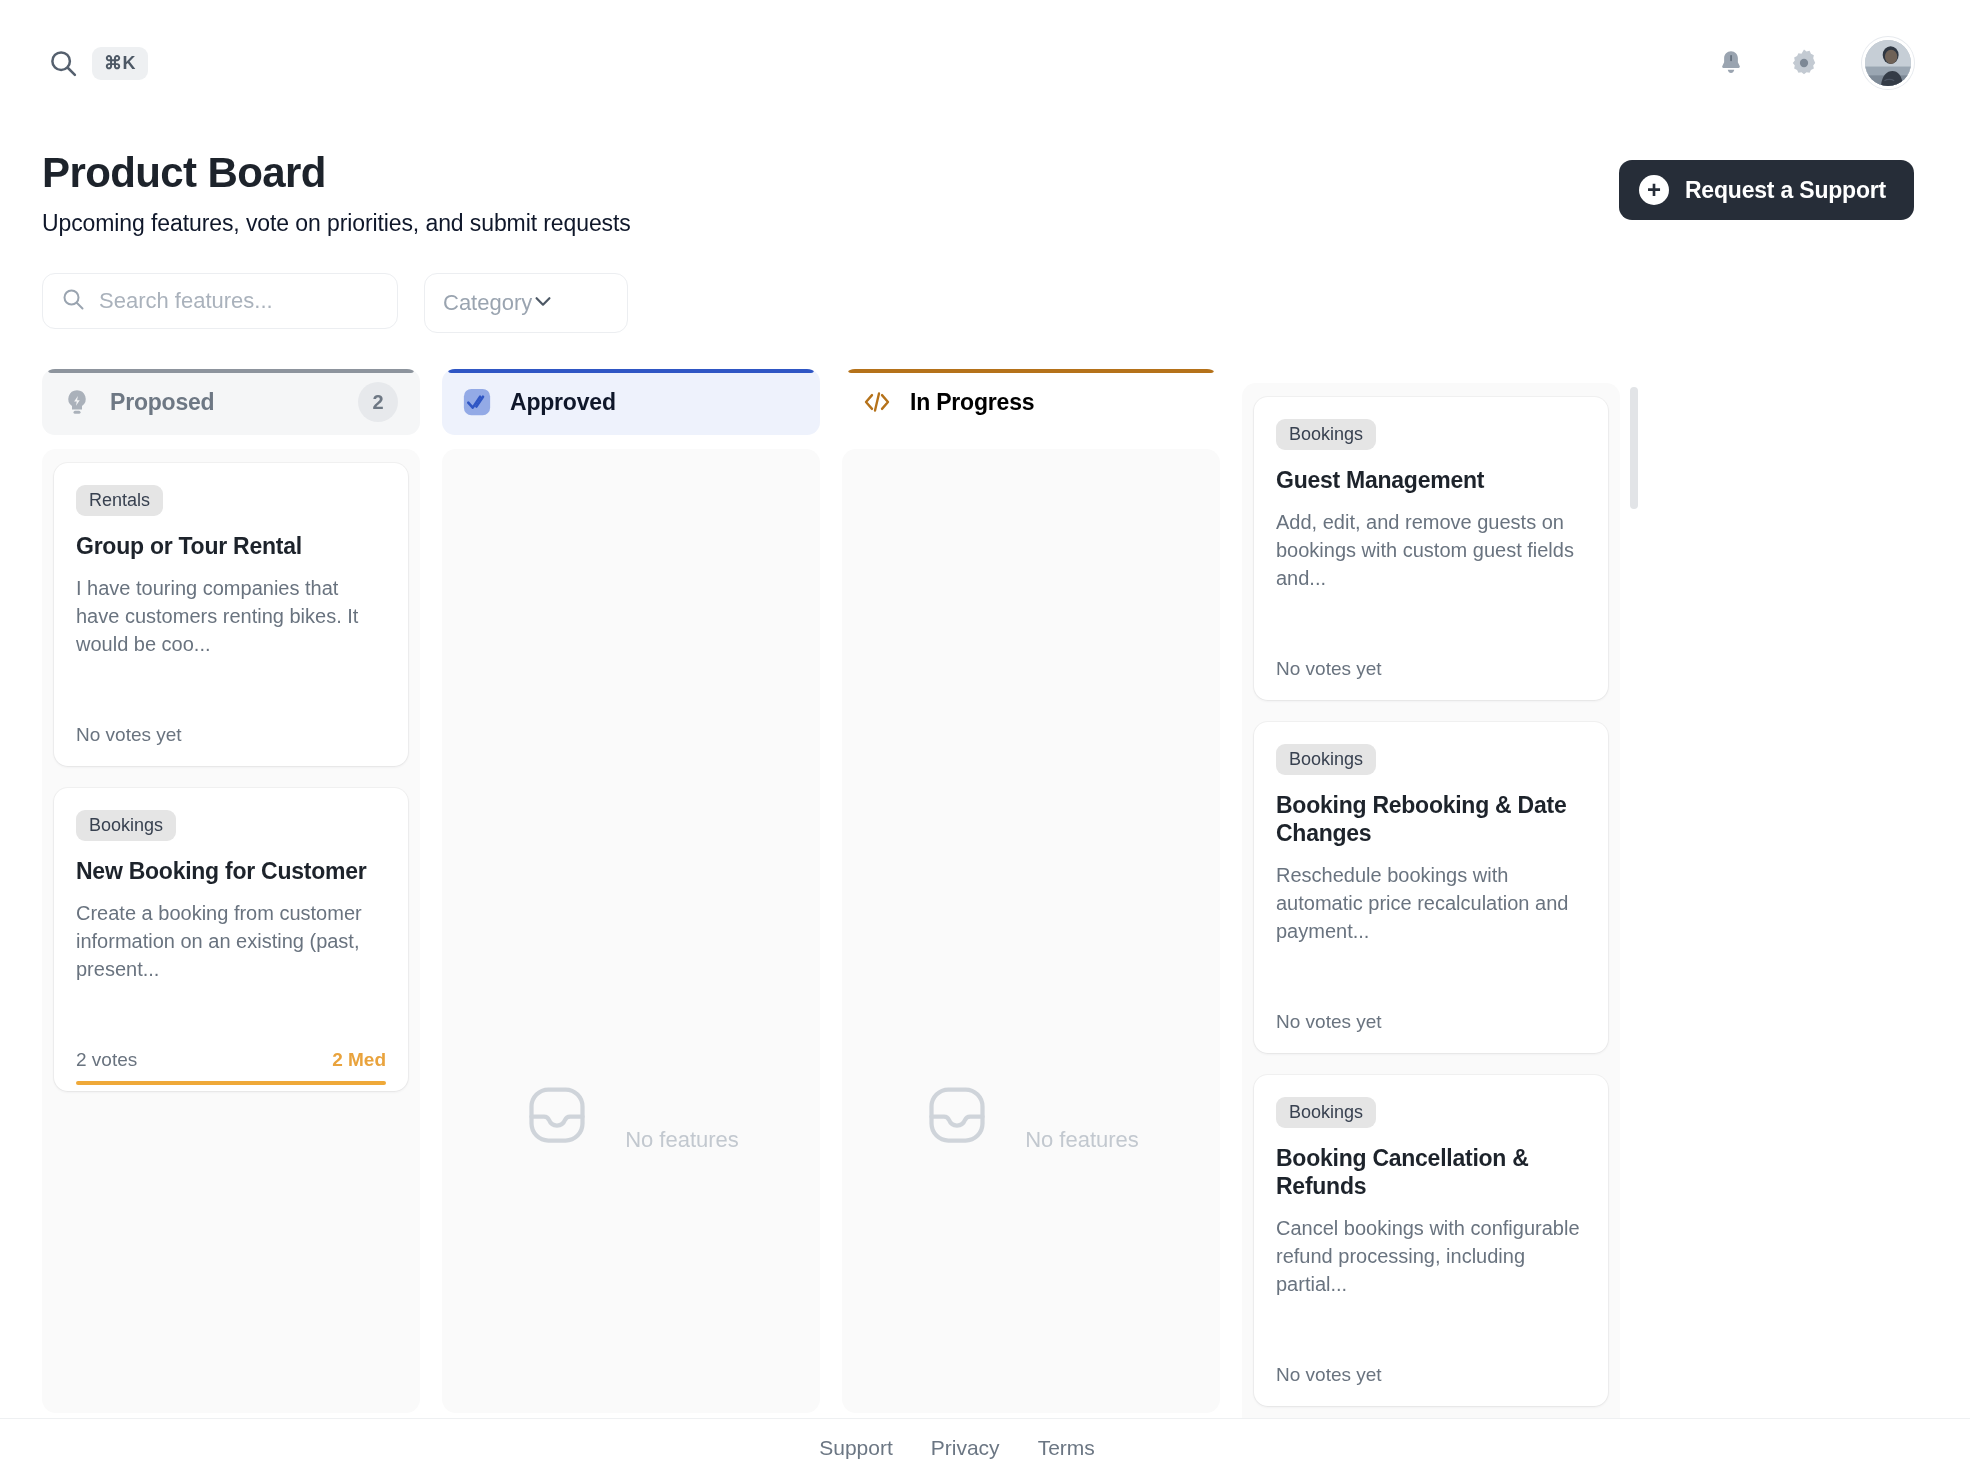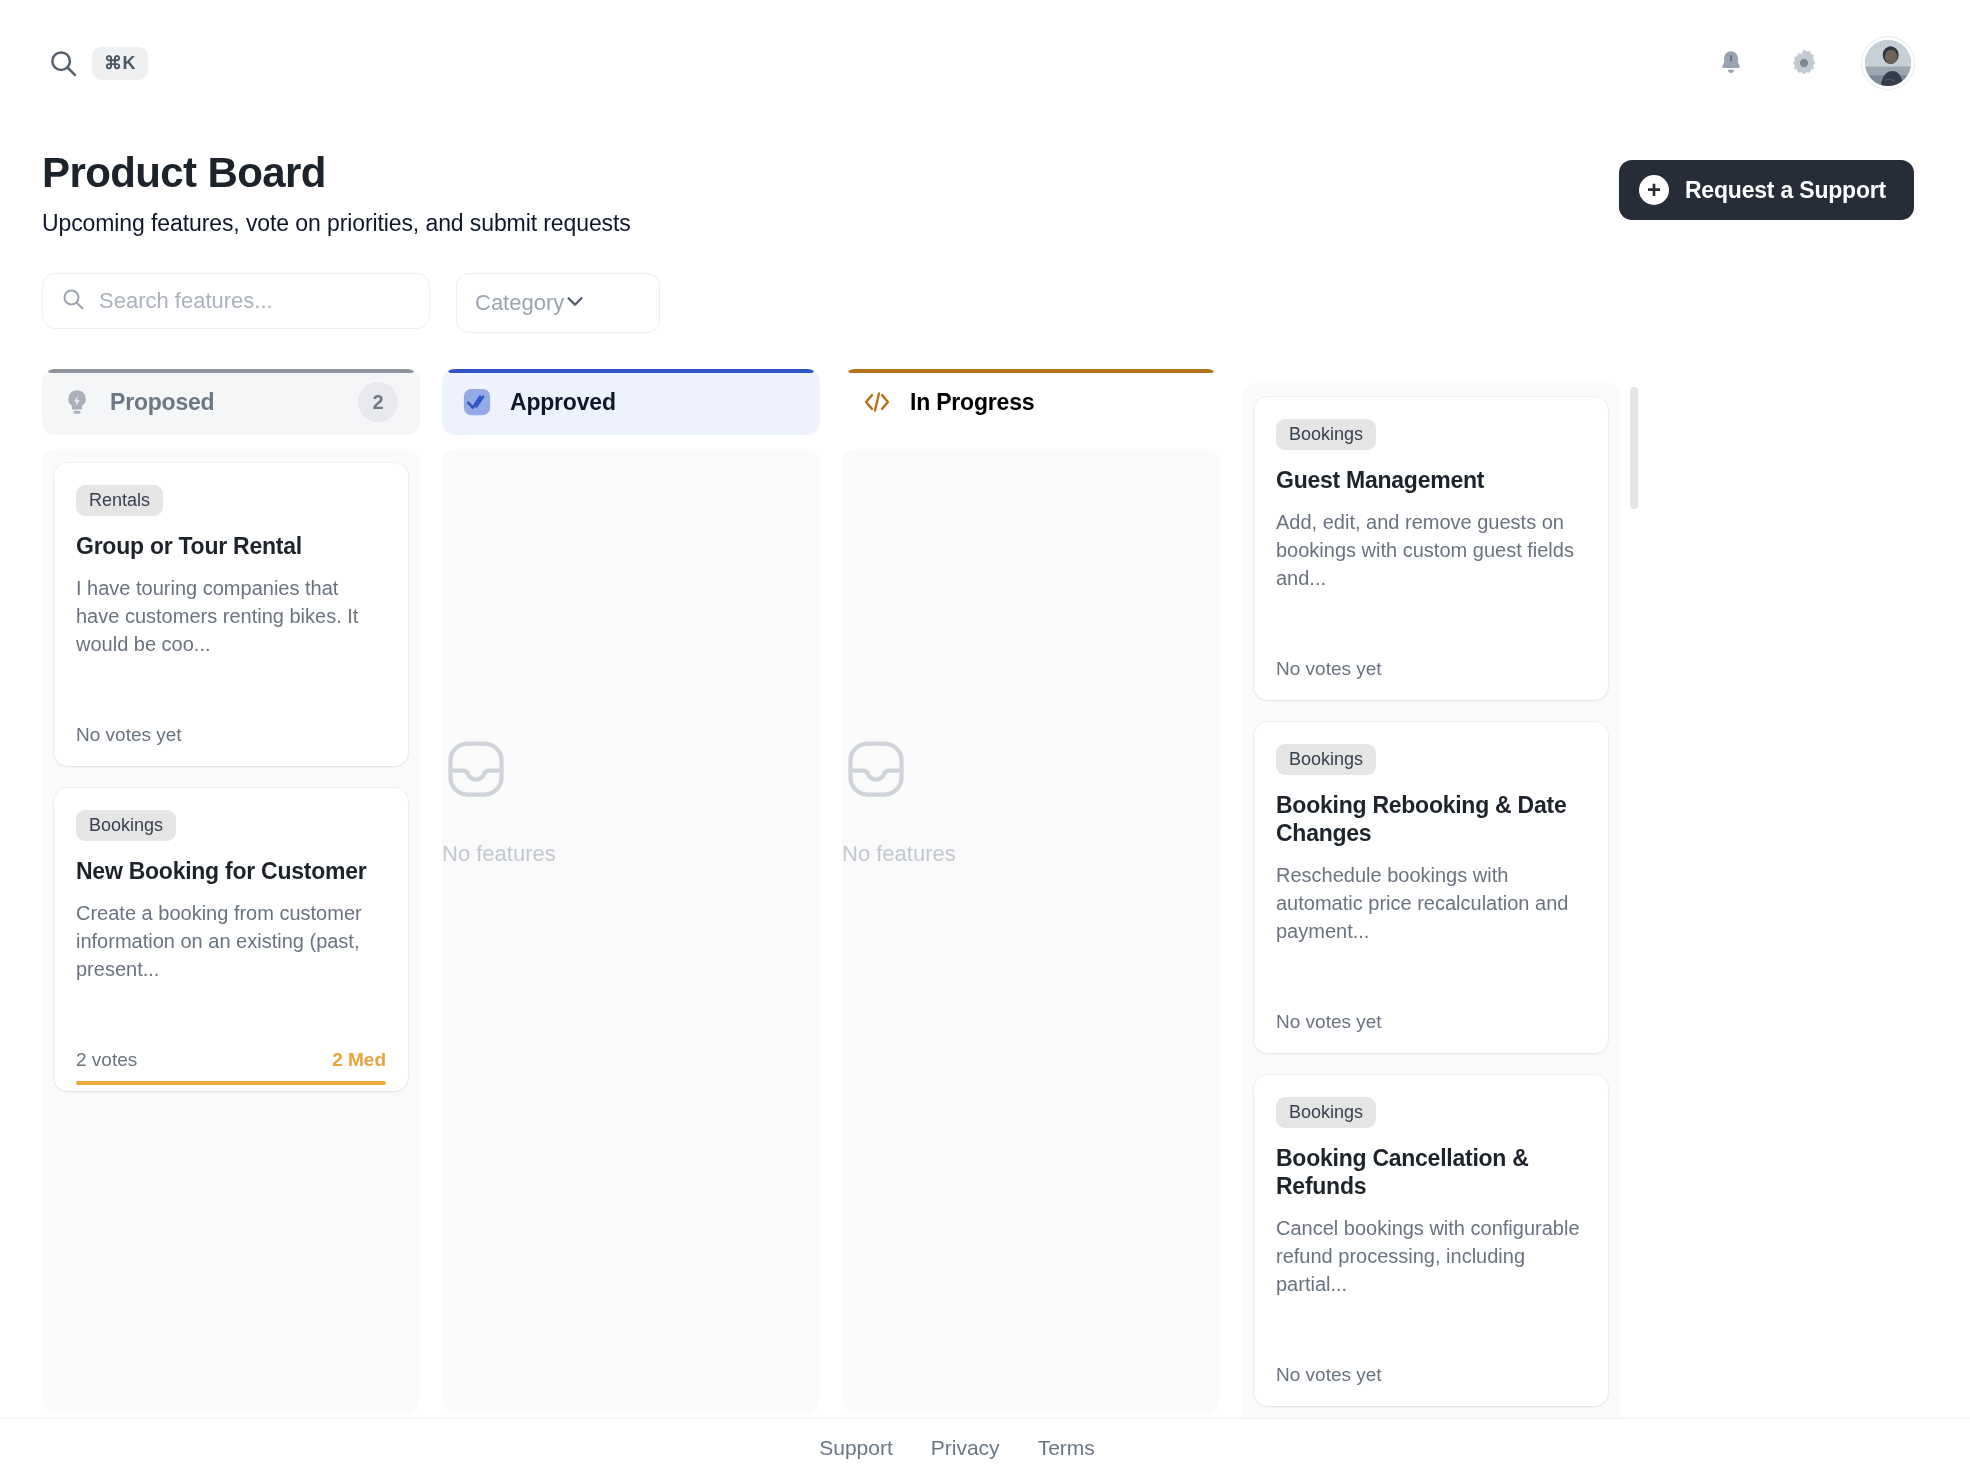--- a/index.html
+++ b/index.html
@@ -98,21 +98,21 @@
     flex: 0 0 auto;
   }
 
   
   .filters {
     display: flex;
     gap: 26px;
     padding: 36px 42px 0 42px;
   }
   .search-box {
-    width: 388px;
+    width: 356px;
     height: 56px;
     border: 1.5px solid #eceef1;
     border-radius: 13px;
     display: flex;
     align-items: center;
     gap: 14px;
     padding: 0 18px;
     background: #fff;
   }
   .search-box svg { width: 24px; height: 24px; color: #9aa4b0; flex: 0 0 auto; }
@@ -244,22 +244,21 @@
     left: 22px; right: 22px; bottom: 6px;
     height: 4px; border-radius: 3px;
     background: #efa939;
   }
 
   
   .empty {
     position: absolute;
     top: 0; left: 0; right: 0; bottom: 0;
     display: flex;
-    flex-direction: column;
-    align-items: flex-start;
+    align-items: flex-end;
     justify-content: center;
     gap: 34px;
     padding-bottom: 260px;
   }
   .empty svg { width: 68px; height: 68px; color: #cfd4da; }
   .empty-text { font-size: 22px; color: #c2c8cf; }
 
   
   .scrollbar-track {
     position: absolute;

